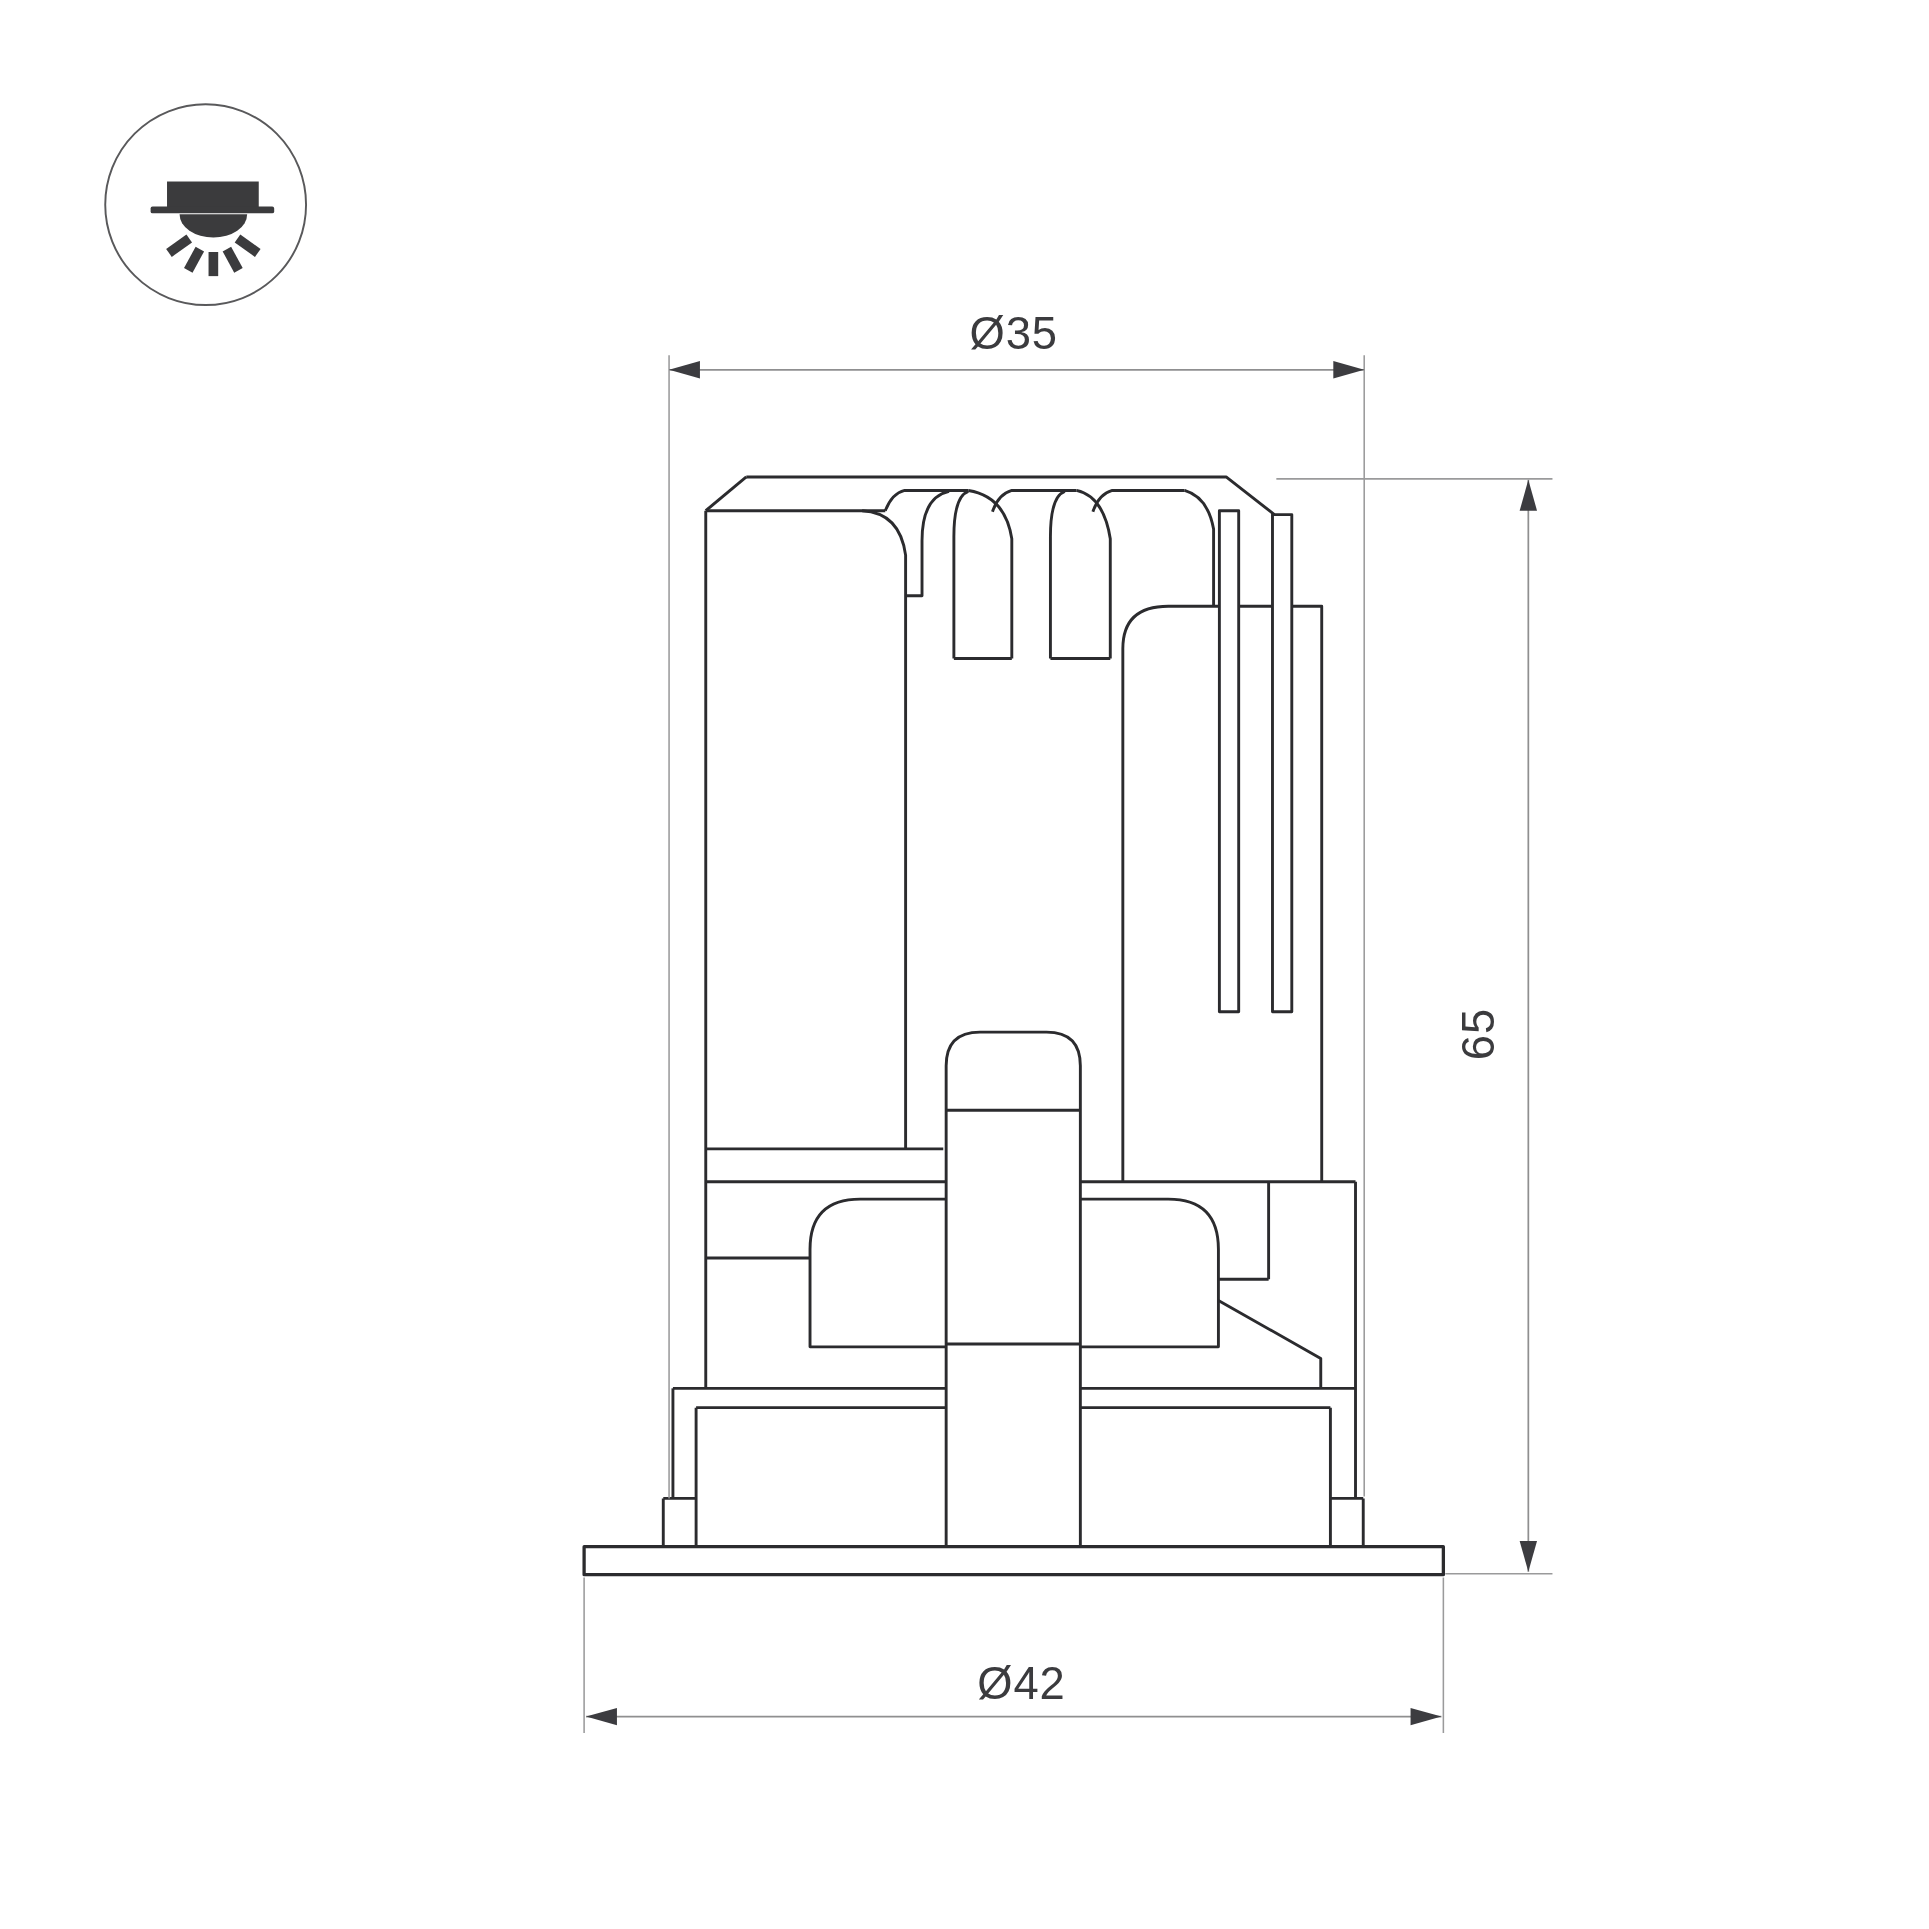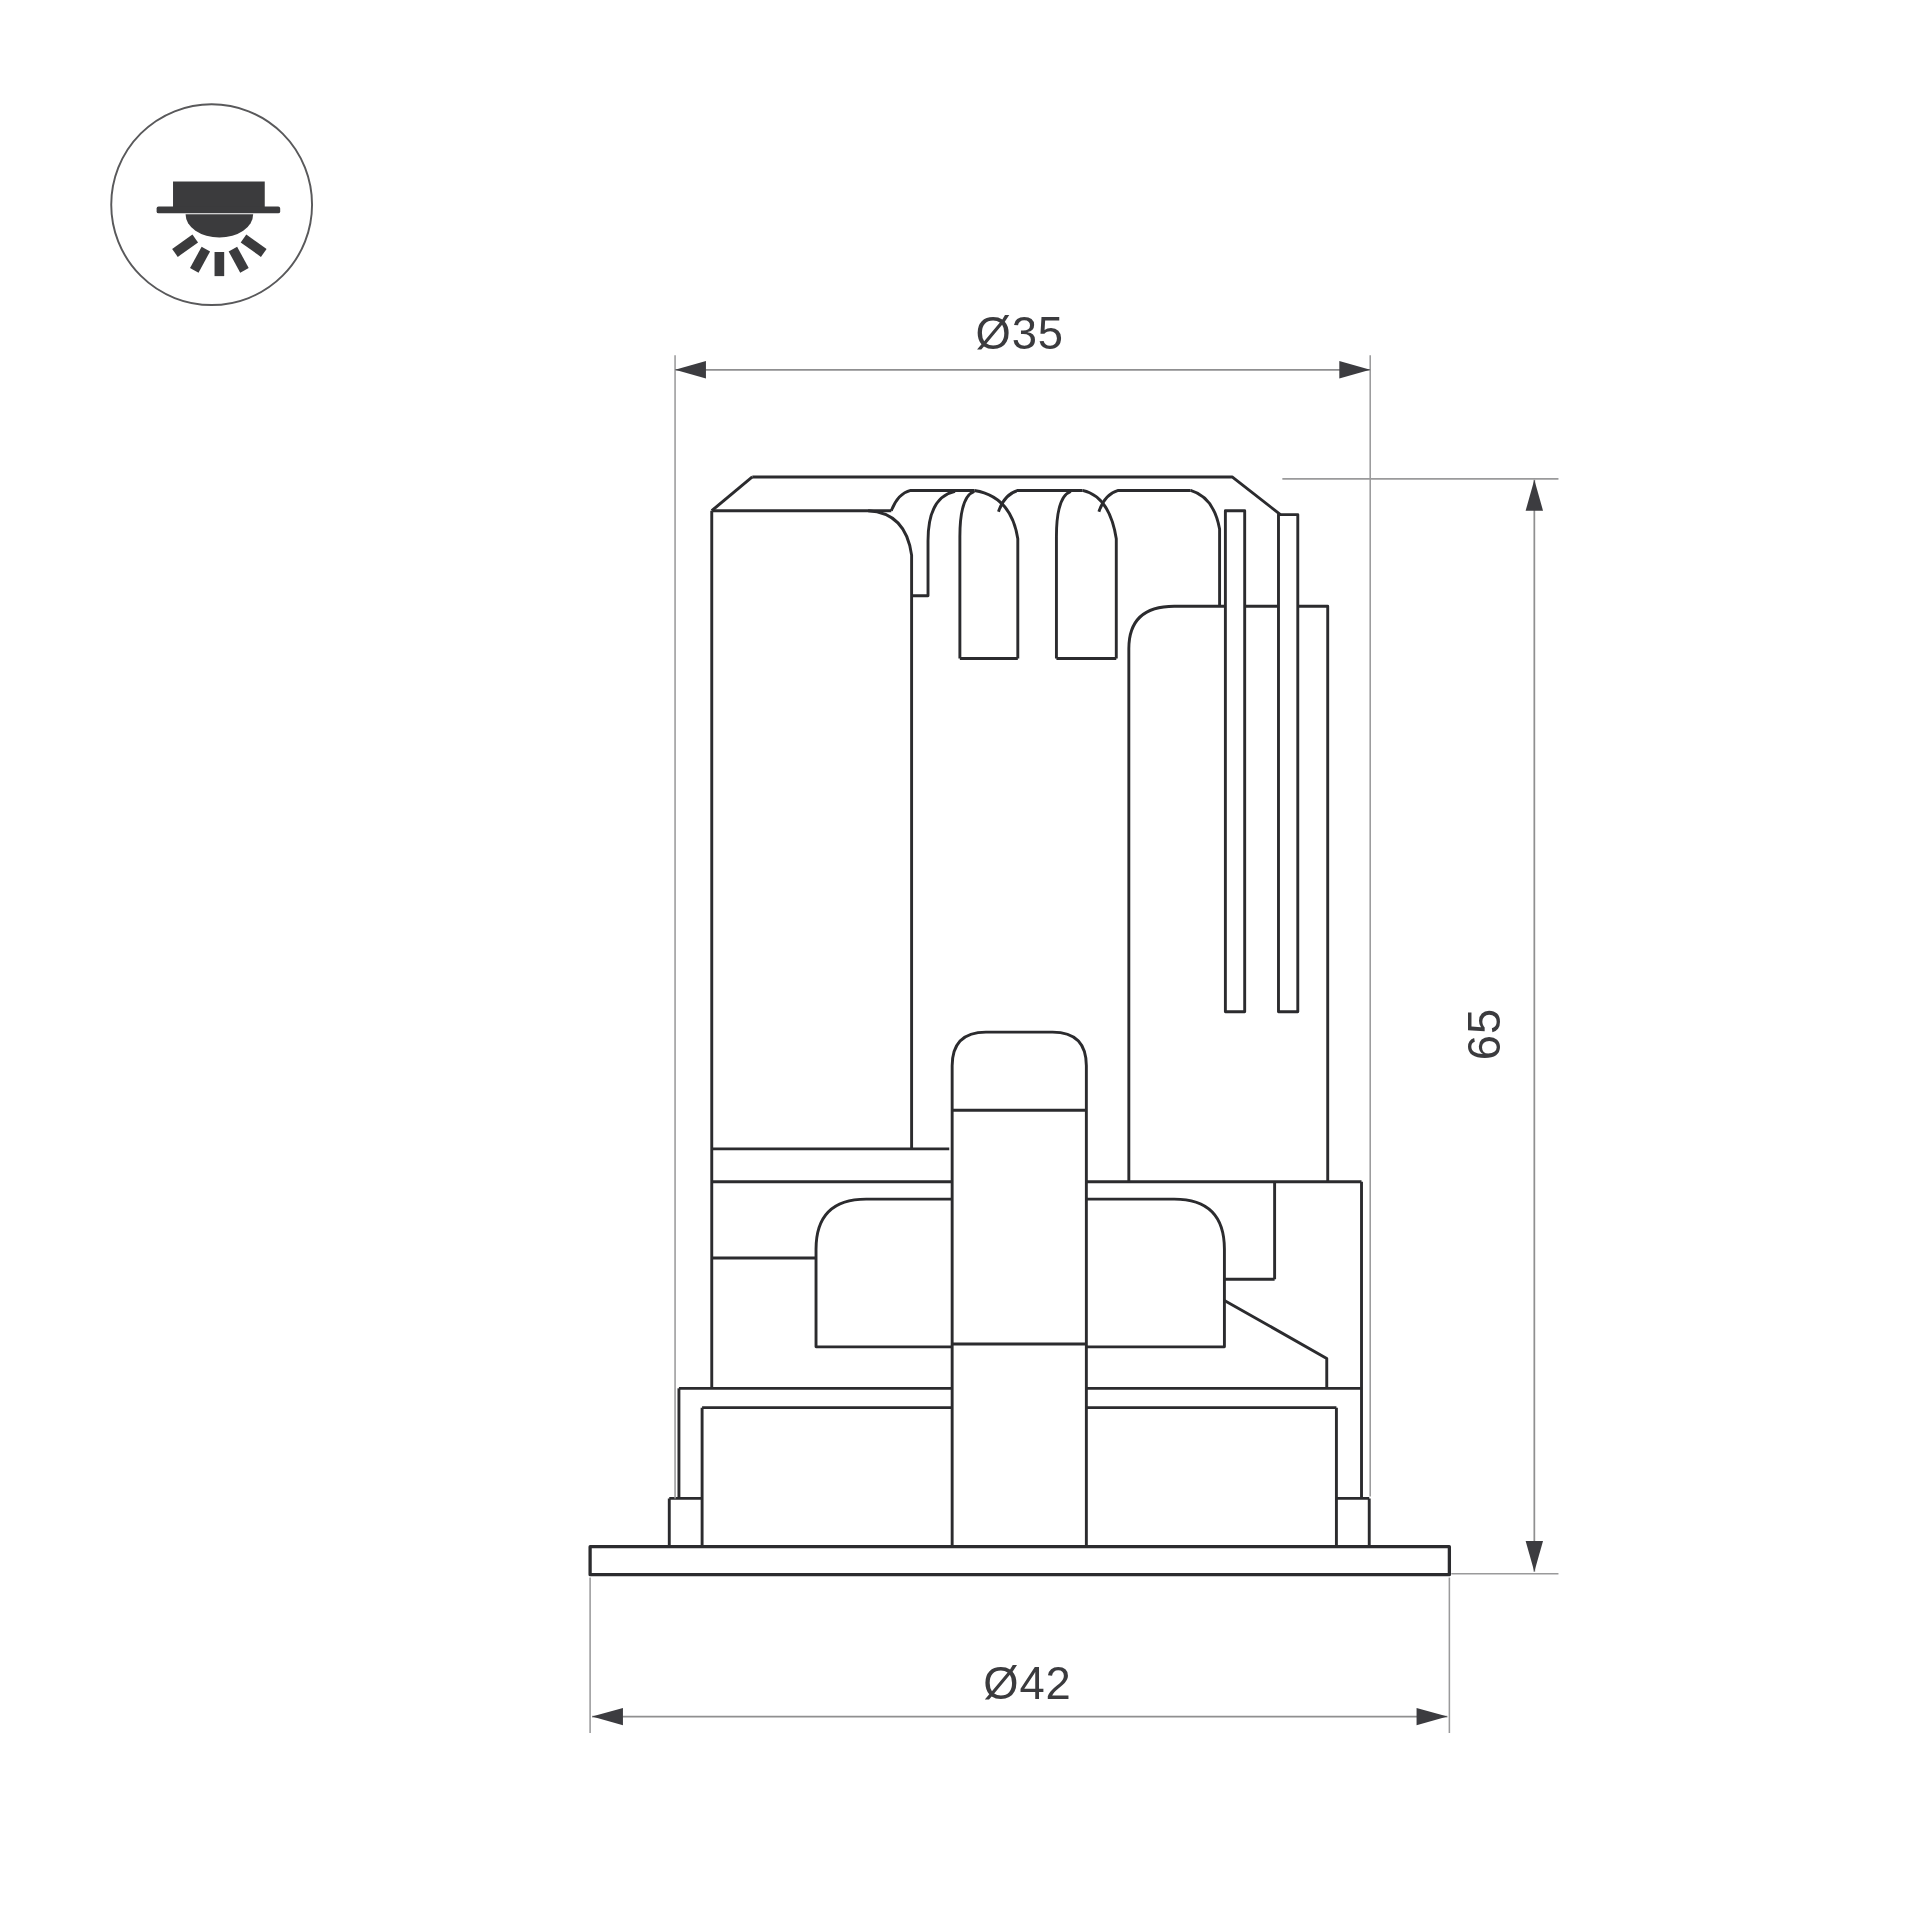--- a/index.html
+++ b/index.html
@@ -1,17 +1,17 @@
 <!DOCTYPE html>
 <html><head>
 <meta charset="utf-8">
 <style>
   html,body{margin:0;padding:0;background:#ffffff;}
   body{width:1929px;height:1929px;position:relative;font-family:"Liberation Sans",sans-serif;}
-  #stage{position:absolute;inset:0;margin-left:6px;}
+  #stage{position:absolute;inset:0;}
   svg{display:block;width:1929px;height:1929px;}
   .obj{fill:none;stroke:#2b2b2e;stroke-width:3;stroke-linecap:butt;stroke-linejoin:round;}
   .obj-fill{fill:#ffffff;stroke:#2b2b2e;stroke-width:3;stroke-linejoin:round;}
   .dim{fill:none;stroke:#8f8f90;stroke-width:1.8;}
   .ext{fill:none;stroke:#9a9a9b;stroke-width:1.6;}
   .arrow{fill:#3c3c40;stroke:none;}
   .dim-text{fill:#3b3b3e;font-size:47px;letter-spacing:1px;}
   .icon-dark{fill:#3b3b3d;stroke:none;}
   .icon-stroke{fill:none;stroke:#3b3b3d;stroke-width:10;}
   .icon-circle{fill:#ffffff;stroke:#59595b;stroke-width:2;}

